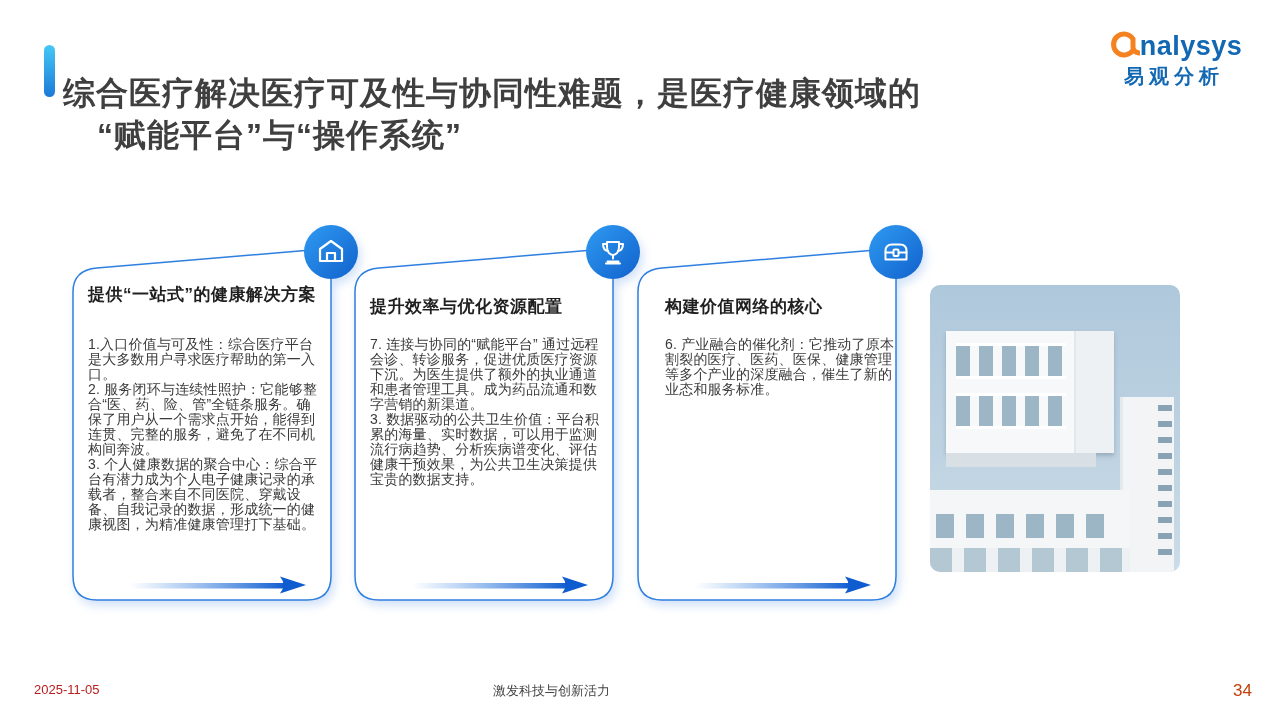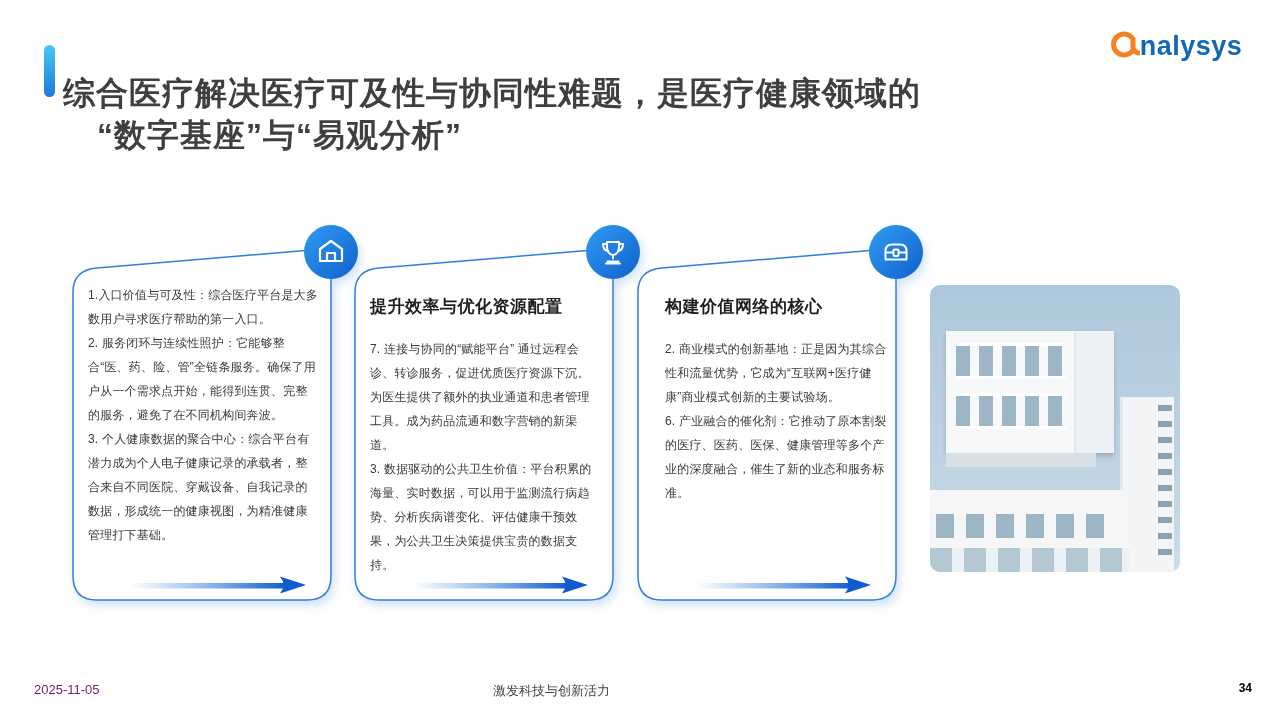--- a/index.html
+++ b/index.html
@@ -18,21 +18,21 @@
   .logo-row { display:flex; align-items:center; justify-content:center;text-align:center; }
   .logo-brand { font-size:27px; font-weight:bold; color:#1268b3; letter-spacing:0.5px; }
   .logo-cn { font-size:20px; font-weight:bold; color:#1268b3; letter-spacing:5px; margin-top:1px; }
 
   
   .card-svg { position:absolute; top:222px; width:292px; height:388px;
     filter:drop-shadow(3px 5px 5px rgba(30,110,220,0.20)); }
   .card-content { position:absolute; width:230px; color:#3a3a3a; }
   .card-title { font-size:17px; font-weight:bold; color:#1f1f1f; line-height:24px;
     min-height:54px; letter-spacing:0.5px; }
-  .card-body p { font-size:12px; line-height:24px; color:#3a3a3a; letter-spacing:0.2px; }
+  .card-body p { font-size:14px; line-height:15px; color:#3a3a3a; letter-spacing:0.2px; }
   .arrow-svg { position:absolute; top:573px; width:190px; height:24px; }
 
   
   .photo { position:absolute; left:930px; top:285px; width:250px; height:287px;
     border-radius:10px; overflow:hidden;
     background:linear-gradient(180deg,#aec8db 0%,#bdd2e1 55%,#ccdce8 100%); }
   .photo * { position:absolute; }
   .cantilever { left:16px; top:46px; width:168px; height:122px; background:#f7f8f9;
     box-shadow:0 3px 4px rgba(90,110,125,0.35); }
   .win-row { left:10px; width:110px; height:36px;
@@ -46,24 +46,24 @@
     border-left:3px solid #e4e9ec; }
   .tower-lines { right:2px; top:8px; width:14px; height:150px;
     background:repeating-linear-gradient(180deg,#8aa3b4 0 6px,#f2f4f6 6px 16px); }
   .lower { left:0; top:205px; width:200px; height:82px; background:#f5f6f8; }
   .lower-band { left:6px; top:24px; width:180px; height:24px;
     background:repeating-linear-gradient(90deg,#9db6c6 0 18px,#f5f6f8 18px 30px); }
   .lower-base { left:0; top:58px; width:200px; height:24px;
     background:repeating-linear-gradient(90deg,#b4c8d4 0 22px,#eef1f3 22px 34px); }
 
   
-  .footer-date { position:absolute; left:34px; top:682px; font-size:13px; color:#701a75; }
+  .footer-date { position:absolute; left:34px; top:682px; font-size:13px; color:#b91c1c; }
   .footer-slogan { position:absolute; left:0; top:682px; width:1103px; text-align:center;
     font-size:13px; color:#444; }
-  .footer-page { position:absolute; right:28px; top:681px; font-size:12px; color:#000000;font-weight:bold; }
+  .footer-page { position:absolute; right:28px; top:681px; font-size:17px; color:#c2410c; }
 </style>
 </head>
 <body>
 
 <div class="slide">
 
   <svg width="0" height="0" style="position:absolute" aria-hidden="true">
     <defs>
       <linearGradient id="circleGrad" x1="0" y1="0" x2="1" y2="1">
         <stop offset="0" stop-color="#2f9bf2"></stop>
@@ -72,43 +72,45 @@
       <linearGradient id="arrowGrad" x1="0" y1="0" x2="1" y2="0">
         <stop offset="0" stop-color="#2f7fe0" stop-opacity="0"></stop>
         <stop offset="1" stop-color="#0f5cd0" stop-opacity="1"></stop>
       </linearGradient>
     </defs>
   </svg>
 
   <div class="accent-bar"></div>
   <div class="title">
     <div class="line1">综合医疗解决医疗可及性与协同性难题，是医疗健康领域的</div>
-    <div class="line2">“数字基座”与“易观分析”</div>
+    <div class="line2">“赋能平台”与“操作系统”</div>
   </div>
 
   <div class="logo">
     <div class="logo-row">
       <span>
         <svg width="34" height="28" viewBox="0 0 34 28">
           <path d="M27 9 A 10.5 10.5 0 1 0 27 20 M27 9 L27 17 Q27 22 33 23" fill="none" stroke="#f58220" stroke-width="5" stroke-linecap="round"></path>
         </svg>
       </span>
       <span class="logo-brand">nalysys</span>
     </div>
+    <div class="logo-cn">易观分析</div>
   </div>
 
   <svg class="card-svg" style="left:71px">
     <path d="M 2 354 L 2 70 Q 2 48 26 46 L 240 28 Q 260 26 260 46 L 260 354 Q 260 378 236 378 L 26 378 Q 2 378 2 354 Z" fill="#ffffff" stroke="#2f7fe0" stroke-width="1.5"></path>
     <circle cx="260" cy="30" r="27" fill="url(#circleGrad)"></circle>
     <g transform="translate(245,15)" stroke="#ffffff" stroke-width="2.2" fill="none" stroke-linejoin="round" stroke-linecap="round">
       <path d="M4 24 V12 L15 4 L26 12 V24 Z"></path>
       <path d="M11 24 V16 H19 V24"></path>
     </g>
   </svg>
   <div class="card-content" style="left:88px; top:283px">
+    <div class="card-title">提供“一站式”的健康解决方案</div>
     <div class="card-body">
       <p>1.入口价值与可及性：综合医疗平台是大多数用户寻求医疗帮助的第一入口。</p>
       <p>2. 服务闭环与连续性照护：它能够整合“医、药、险、管”全链条服务。确保了用户从一个需求点开始，能得到连贯、完整的服务，避免了在不同机构间奔波。</p>
       <p>3. 个人健康数据的聚合中心：综合平台有潜力成为个人电子健康记录的承载者，整合来自不同医院、穿戴设备、自我记录的数据，形成统一的健康视图，为精准健康管理打下基础。</p>
     </div>
   </div>
   <svg class="arrow-svg" style="left:128px">
     <rect x="2" y="10" width="156" height="5.5" fill="url(#arrowGrad)"></rect>
     <path d="M152 3.5 L178 12 L152 20.5 Q159 12 152 3.5 Z" fill="#0f5cd0"></path>
   </svg>
@@ -141,21 +143,20 @@
     <circle cx="260" cy="30" r="27" fill="url(#circleGrad)"></circle>
     <g transform="translate(245,15)" stroke="#ffffff" stroke-width="2" fill="none" stroke-linejoin="round" stroke-linecap="round">
       <path d="M4.5 22.5 V14 C4.5 10 7 7.5 11 7.5 H19 C23 7.5 25.5 10 25.5 14 V22.5 Z"></path>
       <path d="M4.5 15.5 H12 M18 15.5 H25.5"></path>
       <rect x="12.5" y="12.5" width="5" height="6.5" rx="1"></rect>
     </g>
   </svg>
   <div class="card-content" style="left:665px; top:283px">
     <div class="card-title" style="padding-top:12px">构建价值网络的核心</div>
     <div class="card-body">
-      <p>2. 商业模式的创新基地：正是因为其综合性和流量优势，它成为“互联网+医疗健康”商业模式创新的主要试验场。</p>
       <p>6. 产业融合的催化剂：它推动了原本割裂的医疗、医药、医保、健康管理等多个产业的深度融合，催生了新的业态和服务标准。</p>
     </div>
   </div>
   <svg class="arrow-svg" style="left:693px">
     <rect x="2" y="10" width="156" height="5.5" fill="url(#arrowGrad)"></rect>
     <path d="M152 3.5 L178 12 L152 20.5 Q159 12 152 3.5 Z" fill="#0f5cd0"></path>
   </svg>
 
   <div class="photo">
     <div class="cantilever">

